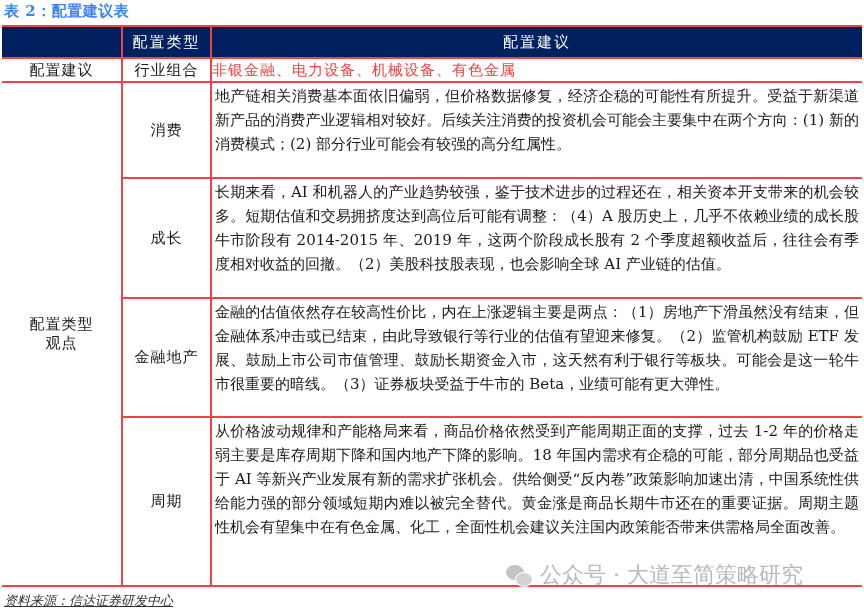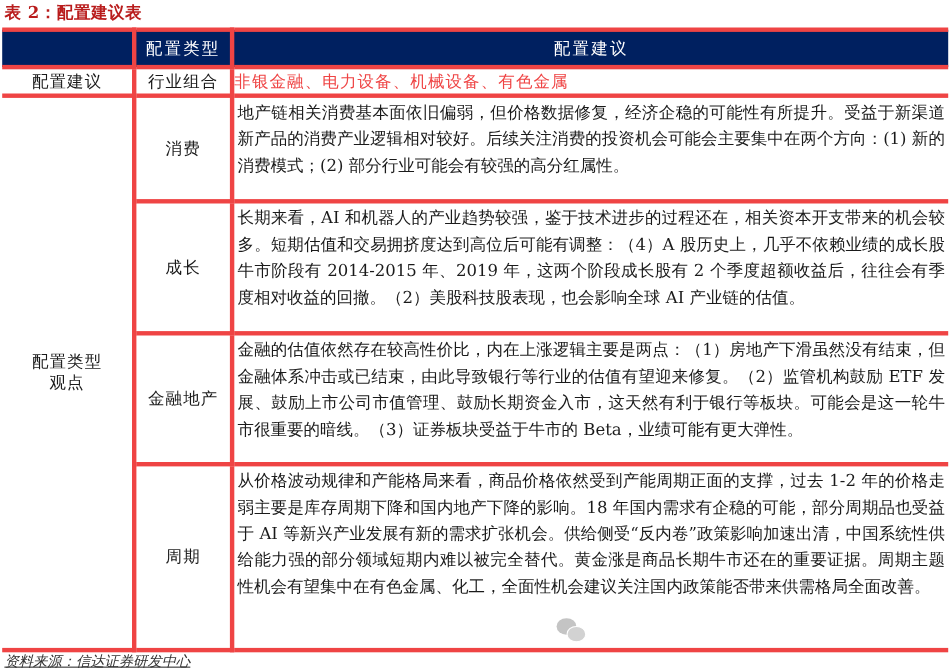--- a/index.html
+++ b/index.html
@@ -1,22 +1,22 @@
 <!DOCTYPE html>
 <html><head>
 <meta charset="utf-8">
 <style>
   html, body { margin:0; padding:0; background:#ffffff; }
   body { width:864px; height:610px; position:relative; overflow:hidden;
          font-family:"DejaVu Serif", "Liberation Serif", serif; color:#1a1a1a; }
   .caption { position:absolute; left:4px; top:2px; font-size:15px; font-weight:bold;
-             color:#b91c1c; letter-spacing:0.5px; }
+             color:#3b82f6; letter-spacing:0.5px; }
   table.main { position:absolute; left:2px; top:25px; width:860px; border-collapse:collapse;
                table-layout:fixed; }
-  table.main td, table.main th { border:4px solid #ef4444; padding:0; font-size:15px; }
+  table.main td, table.main th { border:2px solid #ef4444; padding:0; font-size:15px; }
   table.main th { background:#002060; color:#ffffff; font-weight:normal; height:30px;
                   font-size:15px; letter-spacing:2px; }
   table.main td.label { text-align:center; vertical-align:middle; letter-spacing:1px; }
   table.main td.content { padding:1px 3px 1px 3px; line-height:24px; vertical-align:top;
                           text-align:justify; }
   td.red { color:#ef4444; padding-left:3px; letter-spacing:1px; }
   tr.r-industry td { height:22px; }
   table.main tr td:first-child, table.main tr th:first-child { border-left:none; }
   table.main tr td:last-child, table.main tr th:last-child { border-right:none; }
   .source { position:absolute; left:4px; top:592px; font-size:13px; font-style:italic; color:#333;text-decoration:underline; }
@@ -70,15 +70,16 @@
     <td class="content">从价格波动规律和产能格局来看，商品价格依然受到产能周期正面的支撑，过去 1-2 年的价格走弱主要是库存周期下降和国内地产下降的影响。18 年国内需求有企稳的可能，部分周期品也受益于 AI 等新兴产业发展有新的需求扩张机会。供给侧受“反内卷”政策影响加速出清，中国系统性供给能力强的部分领域短期内难以被完全替代。黄金涨是商品长期牛市还在的重要证据。周期主题性机会有望集中在有色金属、化工，全面性机会建议关注国内政策能否带来供需格局全面改善。</td>
   </tr>
 </tbody>
   </table>
 
 <div class="watermark">
   <span class="wm-icon">
       <span class="b1"></span>
       <span class="b2"></span>
     </span>
+  <span>公众号 · 大道至简策略研究</span>
 </div>
 
 <div class="source">资料来源：信达证券研发中心</div>
 
 </body></html>

